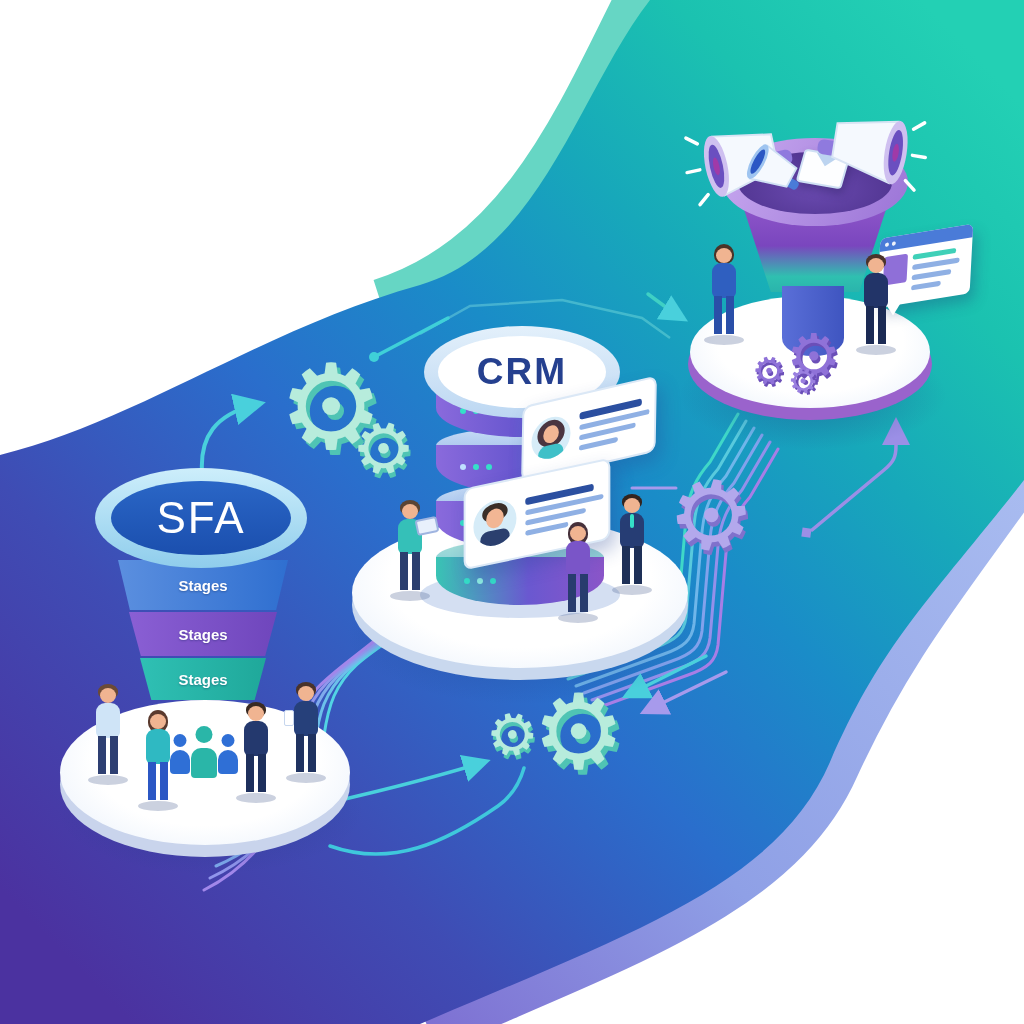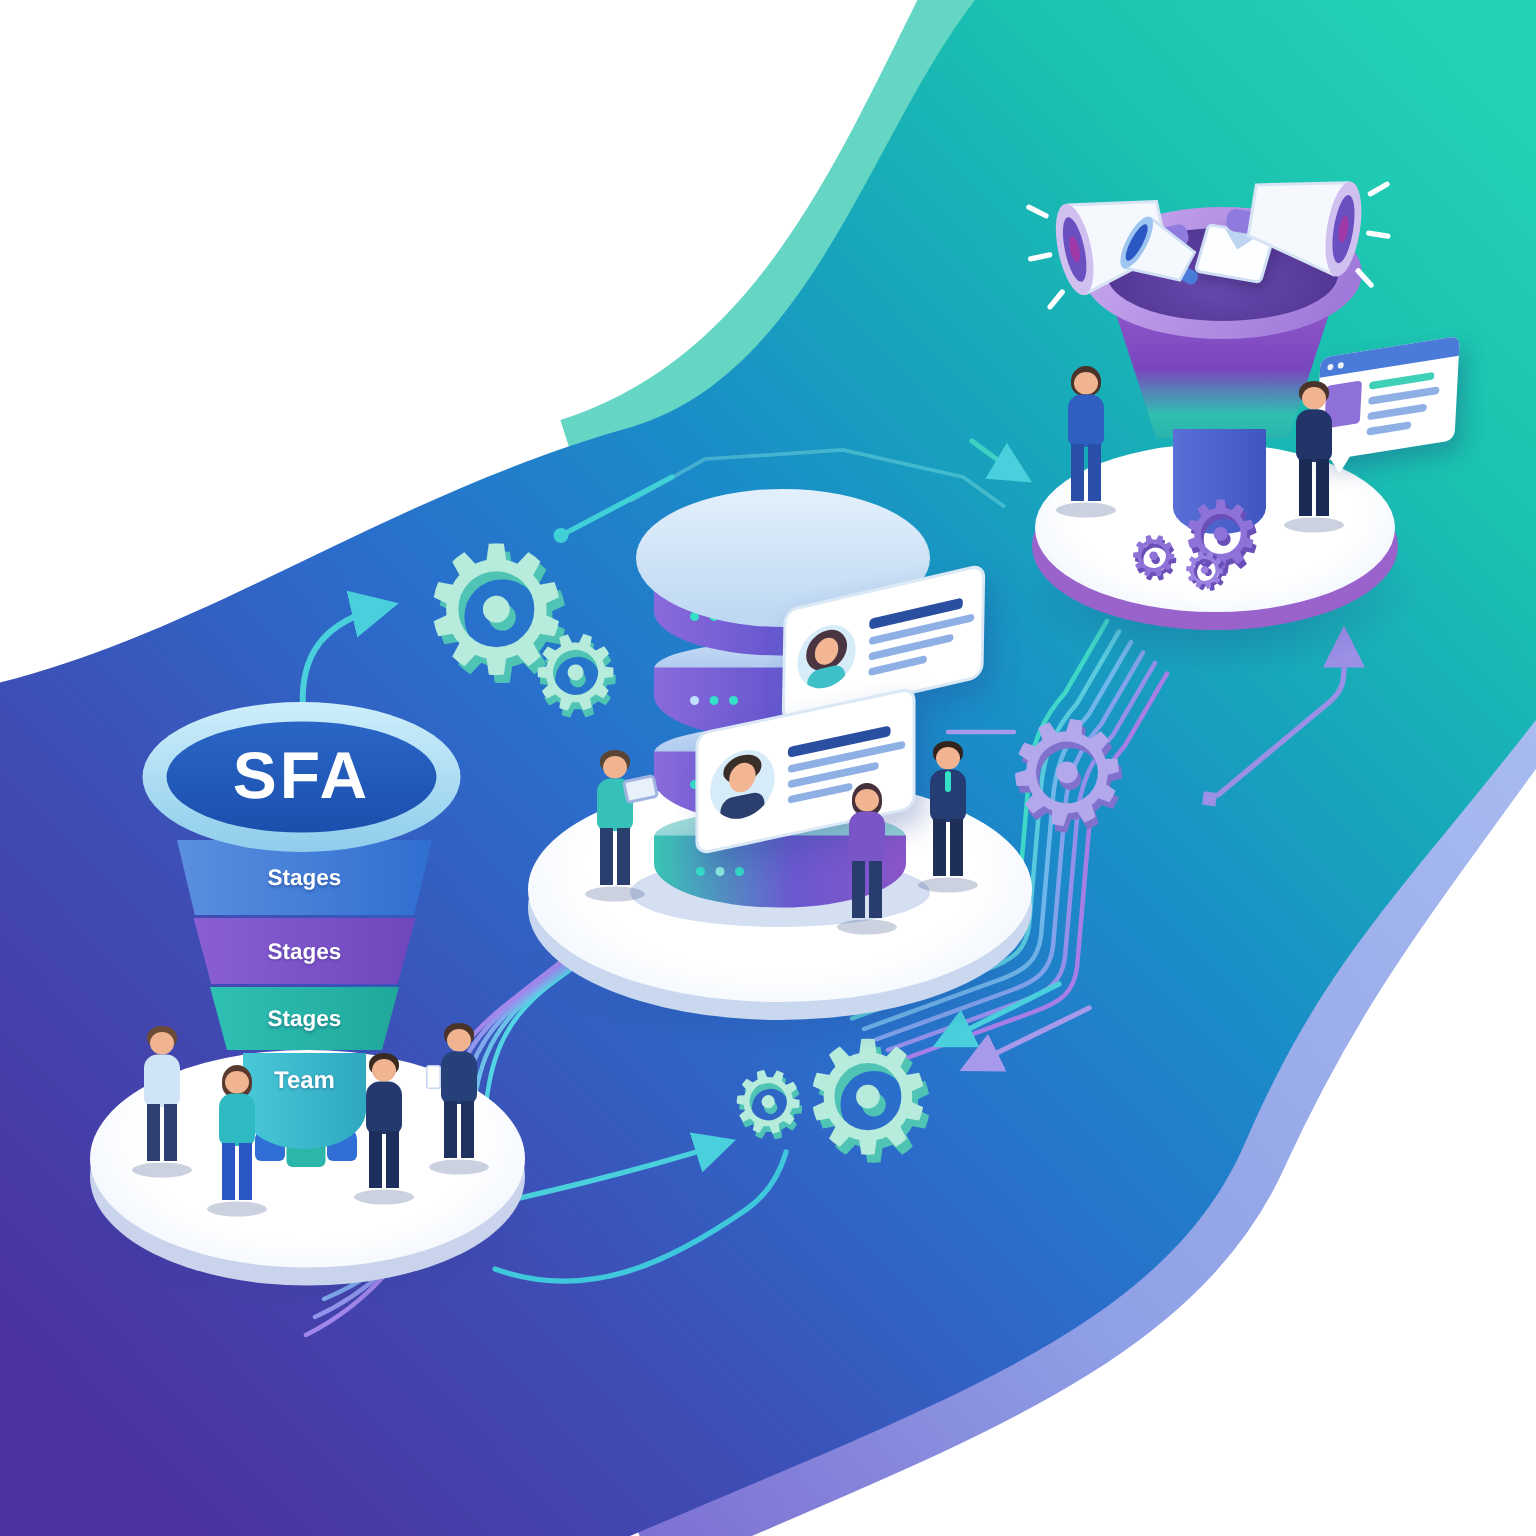--- a/index.html
+++ b/index.html
@@ -8,21 +8,21 @@
   svg.layer{position:absolute;left:0;top:0;pointer-events:none;}
 
   
   .plat-shadow{position:absolute;border-radius:50%;background:radial-gradient(ellipse at center,rgba(35,55,130,.38),rgba(35,55,130,0) 70%);}
   .plat-base{position:absolute;border-radius:50%;}
   .platform{position:absolute;border-radius:50%;background:radial-gradient(ellipse at 50% 40%,#ffffff 55%,#eef4fc 85%,#e2ebf8);}
 
   
   .rim-outer{position:absolute;left:95px;top:468px;width:212px;height:100px;border-radius:50%;background:linear-gradient(180deg,#cdeefb,#8fcdec);}
   .rim-inner{position:absolute;left:16px;top:13px;width:180px;height:74px;border-radius:50%;background:linear-gradient(180deg,#2a66c6,#1b4fae);display:flex;align-items:center;justify-content:center;}
-  .sfa-label{color:#fff;font-size:44px;font-weight:bold;letter-spacing:2px;}
+  .sfa-label{color:#fff;font-size:44px;font-weight:normal;letter-spacing:2px;}
   .band{position:absolute;display:flex;align-items:center;justify-content:center;color:#fff;font-weight:bold;font-size:15px;text-shadow:0 1px 2px rgba(10,30,80,.35);}
   .band.b1{left:118px;top:560px;width:170px;height:50px;clip-path:polygon(0 0,100% 0,93% 100%,7% 100%);background:linear-gradient(90deg,#5b8fdf,#2f6fd0);}
   .band.b2{left:129px;top:612px;width:148px;height:44px;clip-path:polygon(0 0,100% 0,92% 100%,8% 100%);background:linear-gradient(90deg,#8a5fd4,#6f46bc);}
   .band.b3{left:140px;top:658px;width:126px;height:42px;clip-path:polygon(0 0,100% 0,91% 100%,9% 100%);background:linear-gradient(90deg,#2fc0b4,#1fa89a);}
   .spout{left:162px;top:702px;width:82px;height:64px;border-radius:0 0 40px 40px/0 0 26px 26px;background:linear-gradient(90deg,#49c8d8,#2fa8c0);position:absolute;display:flex;align-items:flex-start;justify-content:center;padding-top:10px;color:#fff;font-weight:bold;font-size:16px;text-shadow:0 1px 2px rgba(10,30,80,.35);}
 
   
   .tier{position:absolute;left:436px;width:168px;height:64px;}
   .tier-top{position:absolute;left:0;top:0;width:168px;height:36px;border-radius:50%;background:linear-gradient(180deg,#c6dcf6,#9ab8e8);}
   .tier-side{position:absolute;left:0;top:17px;width:168px;height:48px;border-radius:0 0 86px 86px/0 0 30px 30px;background:linear-gradient(90deg,#8a6adc,#6a58d0 45%,#4a7bd8);}
@@ -187,23 +187,20 @@
 
   <div class="band b1">
       <span>Stages</span>
     </div>
   <div class="band b2">
       <span>Stages</span>
     </div>
   <div class="band b3">
       <span>Stages</span>
     </div>
-  <div class="spout">
-      <span>Team</span>
-    </div>
   <div class="rim-outer">
     <div class="rim-inner">
       <span class="sfa-label">SFA</span>
     </div>
   </div>
 
   <div class="person" style="left:90px;top:682px;--shirt:#cfe4f7;--pants:#2e3f72;--hair:#6b4a36;">
     <i class="p-hair"></i>
       <i class="p-head"></i>
     <i class="p-torso"></i>
@@ -268,20 +265,23 @@
   <div class="tier" style="top:372px;">
     <i class="tier-top"></i>
     <i class="tier-side"></i>
     <span class="dotrow" style="left:24px;top:36px;">
       <i class="dot" style="background:#35e0c8;"></i>
       <i class="dot" style="background:#35e0c8;"></i>
       <i class="dot" style="background:#bfe0ff;"></i>
     </span>
   </div>
   <div class="crm-ring"></div>
+  <div class="crm-top">
+    <span class="crm-label">CRM</span>
+  </div>
 
   <div class="contact-card" style="left:520px;top:392px;width:138px;height:74px;transform:rotate(-13deg) skewX(-14deg);">
     <span class="avatar" style="width:40px;height:40px;">
       <i class="av-hair" style="left:6px;top:3px;width:28px;height:26px;background:#4a3540;"></i>
       <i class="av-face" style="left:12px;top:8px;width:16px;height:17px;"></i>
       <i class="av-body" style="left:7px;top:27px;width:26px;height:14px;background:#3fc0c8;"></i>
     </span>
     <span class="bars">
       <i class="bar hd" style="width:64px;"></i>
       <i class="bar" style="width:72px;"></i>

